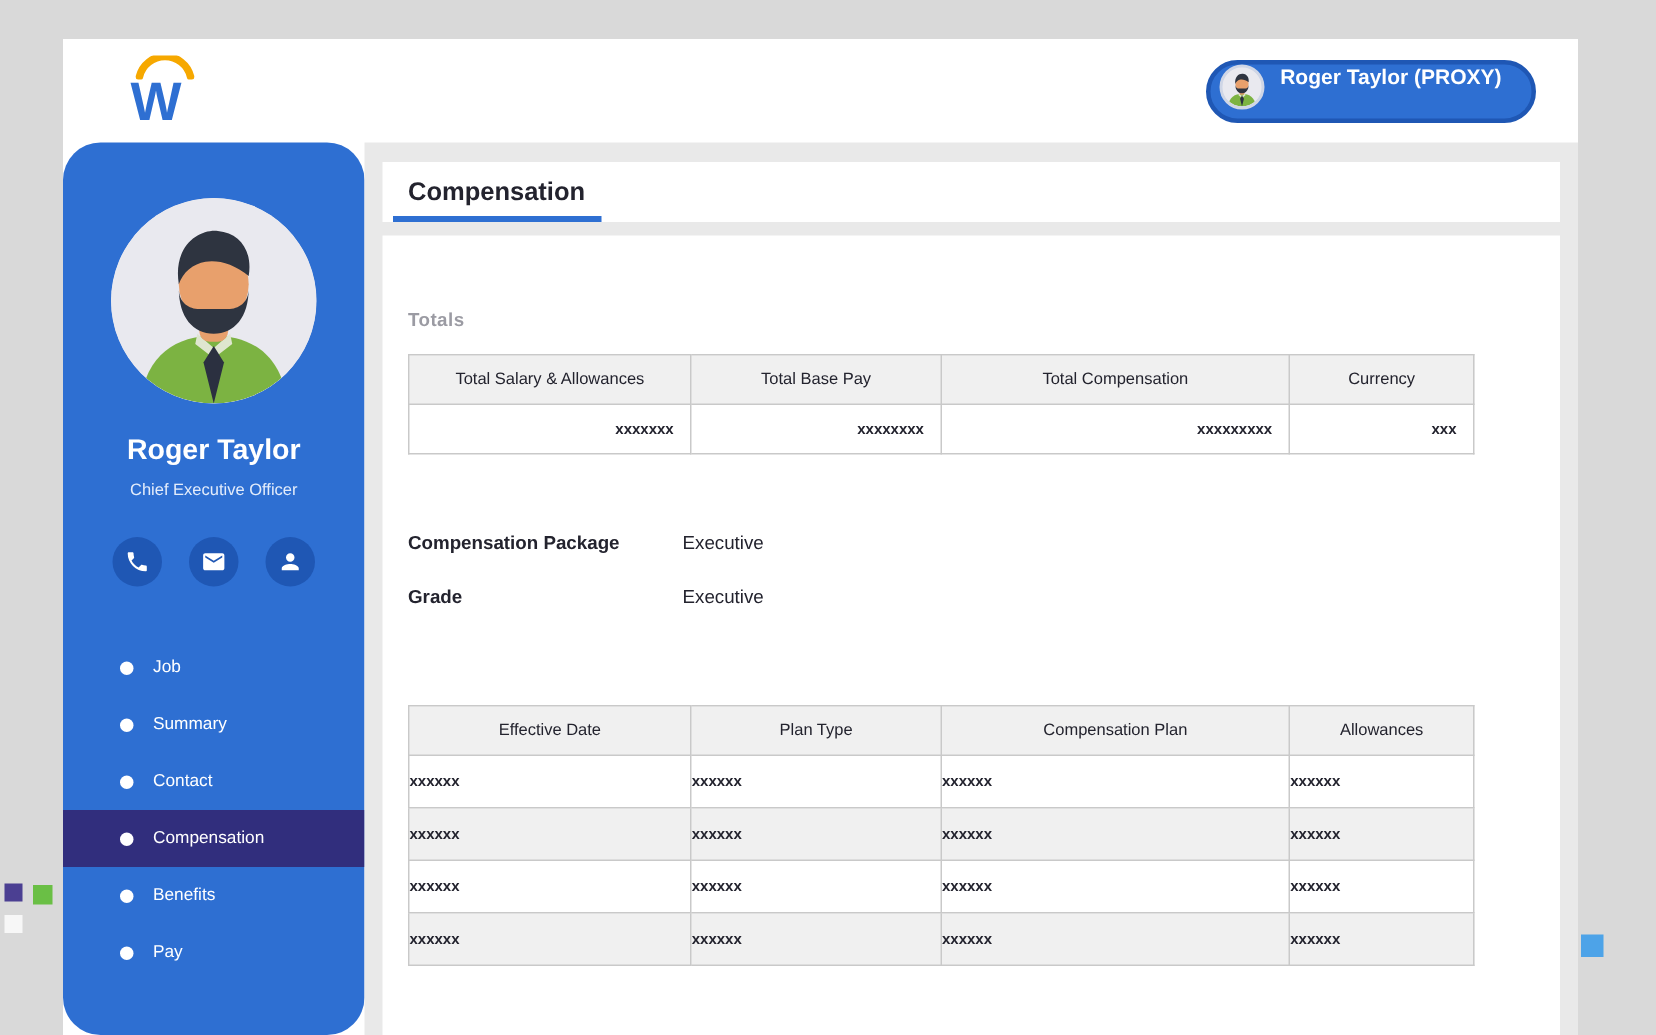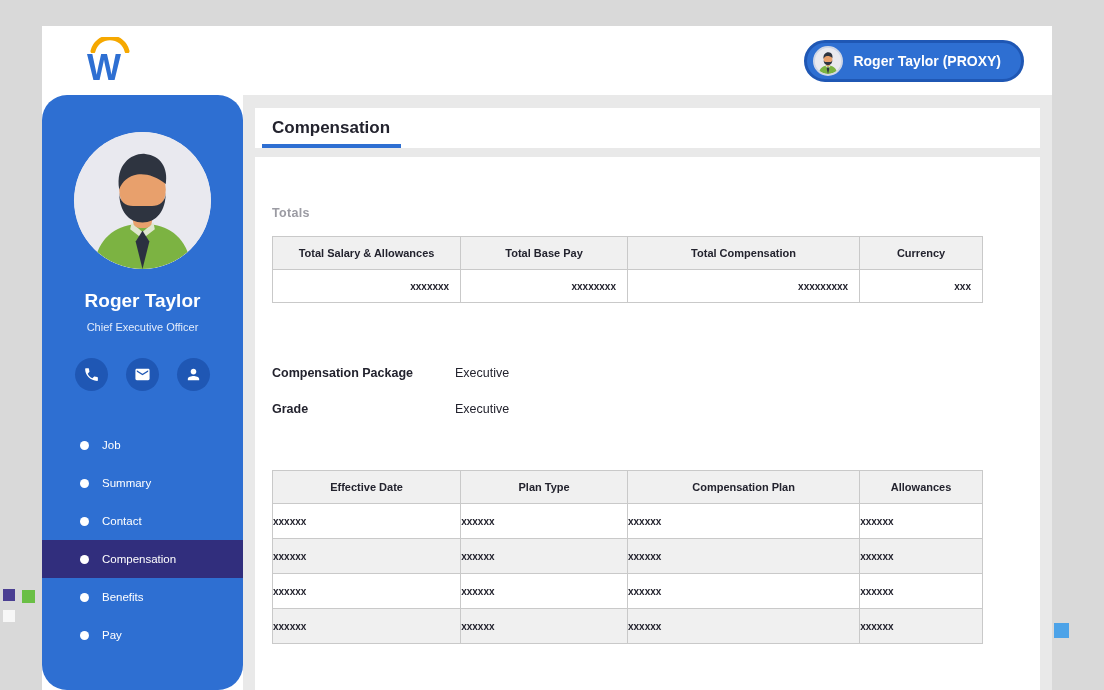--- a/index.html
+++ b/index.html
@@ -23,21 +23,21 @@
     padding:0 28px 0 45px;
   }
   .logo { position:relative; width:46px; height:48px; }
   .logo .logo-letter {
     position:absolute; left:0; bottom:-4px;
     font-size:36px; font-weight:bold; color:var(--sidebar-blue,#2e6fd2);
     letter-spacing:-1px;
   }
   .logo svg { position:absolute; top:0; left:2px; }
   .proxy-button {
-    display:flex; align-items:center; gap:10px;
+    display:flex; align-items:flex-start; gap:10px;
     background:var(--sidebar-blue,#2e6fd2);
     border:3px solid var(--icon-circle,#1f57b4);
     border-radius:22px; height:42px; padding:0 20px 0 6px;
     cursor:pointer;
   }
   .proxy-button .mini-avatar {
     width:30px; height:30px; border-radius:50%; overflow:hidden; flex:0 0 30px;
     border:2px solid #cfd6e6; background:#e9e9ef;
   }
   .proxy-button .proxy-label { color:#fff; font-weight:bold; font-size:14px; }
@@ -92,30 +92,30 @@
   }
   .section-label {
     margin-top:32px; font-size:12.5px; font-weight:bold;
     color:var(--muted,#9b9ba3); letter-spacing:.3px;
   }
   table { border-collapse:collapse; width:711px; table-layout:fixed; }
   .totals-table { margin-top:16px; }
   th, td { border:1px solid var(--table-border,#c9c9c9); }
   th {
     background:var(--table-header-bg,#f0f0f0);
-    font-size:11px; font-weight:bold; height:33px; text-align:center;
+    font-size:11px; font-weight:normal; height:33px; text-align:center;
     color:var(--text-dark,#23232e);
   }
   .totals-table td {
     height:33px; font-size:10px; font-weight:bold; text-align:right;
     padding-right:11px; background:#fff;
   }
   .col-1 { width:26.5%; } .col-2 { width:23.5%; } .col-3 { width:32.7%; } .col-4 { width:17.3%; }
   .fields { margin-top:52px; }
-  .field-row { display:flex; align-items:center; height:36px; }
+  .field-row { display:flex; height:36px; }
   .field-label { width:183px; font-size:12.5px; font-weight:bold; }
   .field-value { font-size:12.5px; }
   .plans-table { margin-top:43px; }
   .plans-table td {
     height:35px; font-size:10px; font-weight:bold; text-align:left; background:#fff;
   }
   .plans-table tbody tr:nth-child(even) td { background:var(--table-header-bg,#f0f0f0); }
   
   .deco { position:absolute; }
   .deco-purple { left:3px; top:589px; width:12px; height:12px; background:var(--deco-purple,#4b3f92); }

